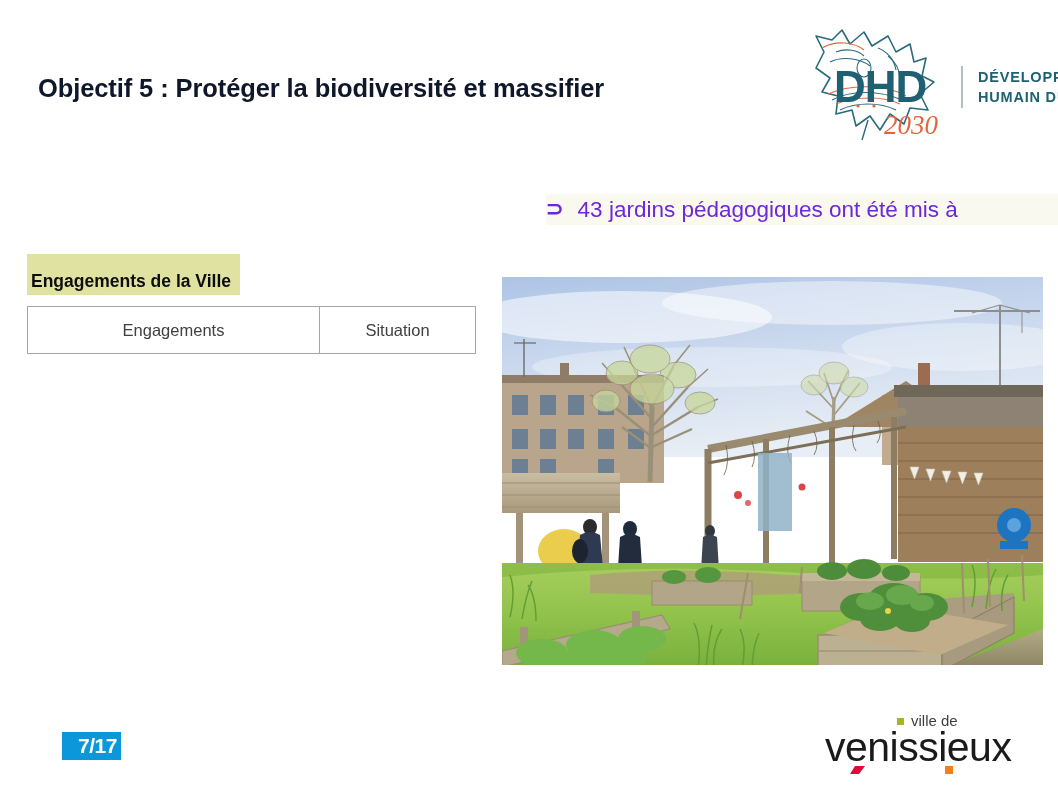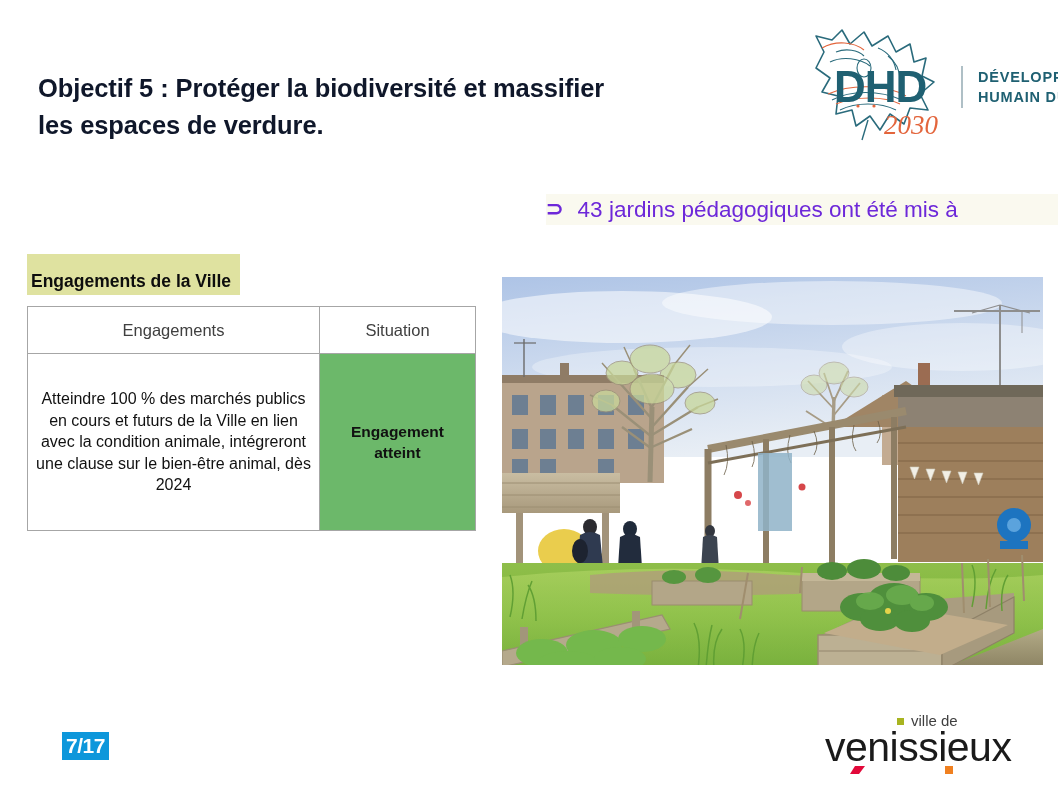--- a/index.html
+++ b/index.html
@@ -141,41 +141,40 @@
   
   .page-number {
     position: absolute;
     left: 62px;
     top: 732px;
     background: #0d97db;
     color: #ffffff;
     font-size: 21px;
     font-weight: bold;
     line-height: 25px;
-    padding: 1px 4px 2px 4px;
+    padding: 1px 4px 2px 16px;
     letter-spacing: -0.5px;
   }
 
   
   .ville-logo {
     position: absolute;
     left: 806px;
     top: 706px;
     width: 238px;
     height: 70px;
     margin-left: 13px;
   }
   .ville-logo svg { display: block; }
 </style>
 </head>
 <body>
 
 <div class="slide-title">
   <span>Objectif 5 : Protéger la biodiversité et massifier</span>
-  <span class="line2">les espaces de verdure.</span>
 </div>
 
 <div class="dhd-logo">
   <svg width="284" height="122" viewBox="0 0 284 122" xmlns="http://www.w3.org/2000/svg">
 
     <g>
       <path d="M22 30 L14 14 L30 18 L40 8 L48 22 L62 10 L70 24 L86 14 L94 30 L108 22 L112 40
                L124 36 L120 54 L132 60 L118 72 L126 88 L108 86 L102 102 L88 92 L78 108 L68 94
                L54 104 L50 88 L34 92 L36 74 L20 70 L28 56 L14 46 Z" fill="#ffffff" stroke="#2a6b7c" stroke-width="1.6" stroke-linejoin="round"></path>
 
@@ -217,24 +216,20 @@
     <col class="col-eng">
     <col class="col-sit">
   </colgroup>
   <thead>
     <tr>
       <th class="th-cell">Engagements</th>
       <th class="th-cell">Situation</th>
     </tr>
   </thead>
   <tbody>
-    <tr class="row-2">
-      <td class="cell-eng">Atteindre 100 % des marchés publics en cours et futurs de la Ville en lien avec la  condition animale, intégreront une clause sur le bien-être animal, dès 2024</td>
-      <td class="cell-sit done">Engagement atteint</td>
-    </tr>
   </tbody>
 </table>
 
 <div class="photo">
   <svg width="541" height="388" viewBox="0 0 541 388" xmlns="http://www.w3.org/2000/svg">
     <defs>
       <linearGradient id="sky" x1="0" y1="0" x2="0.3" y2="1">
         <stop offset="0%" stop-color="#aec4e6"></stop>
         <stop offset="55%" stop-color="#cfdcef"></stop>
         <stop offset="100%" stop-color="#e8eef5"></stop>

